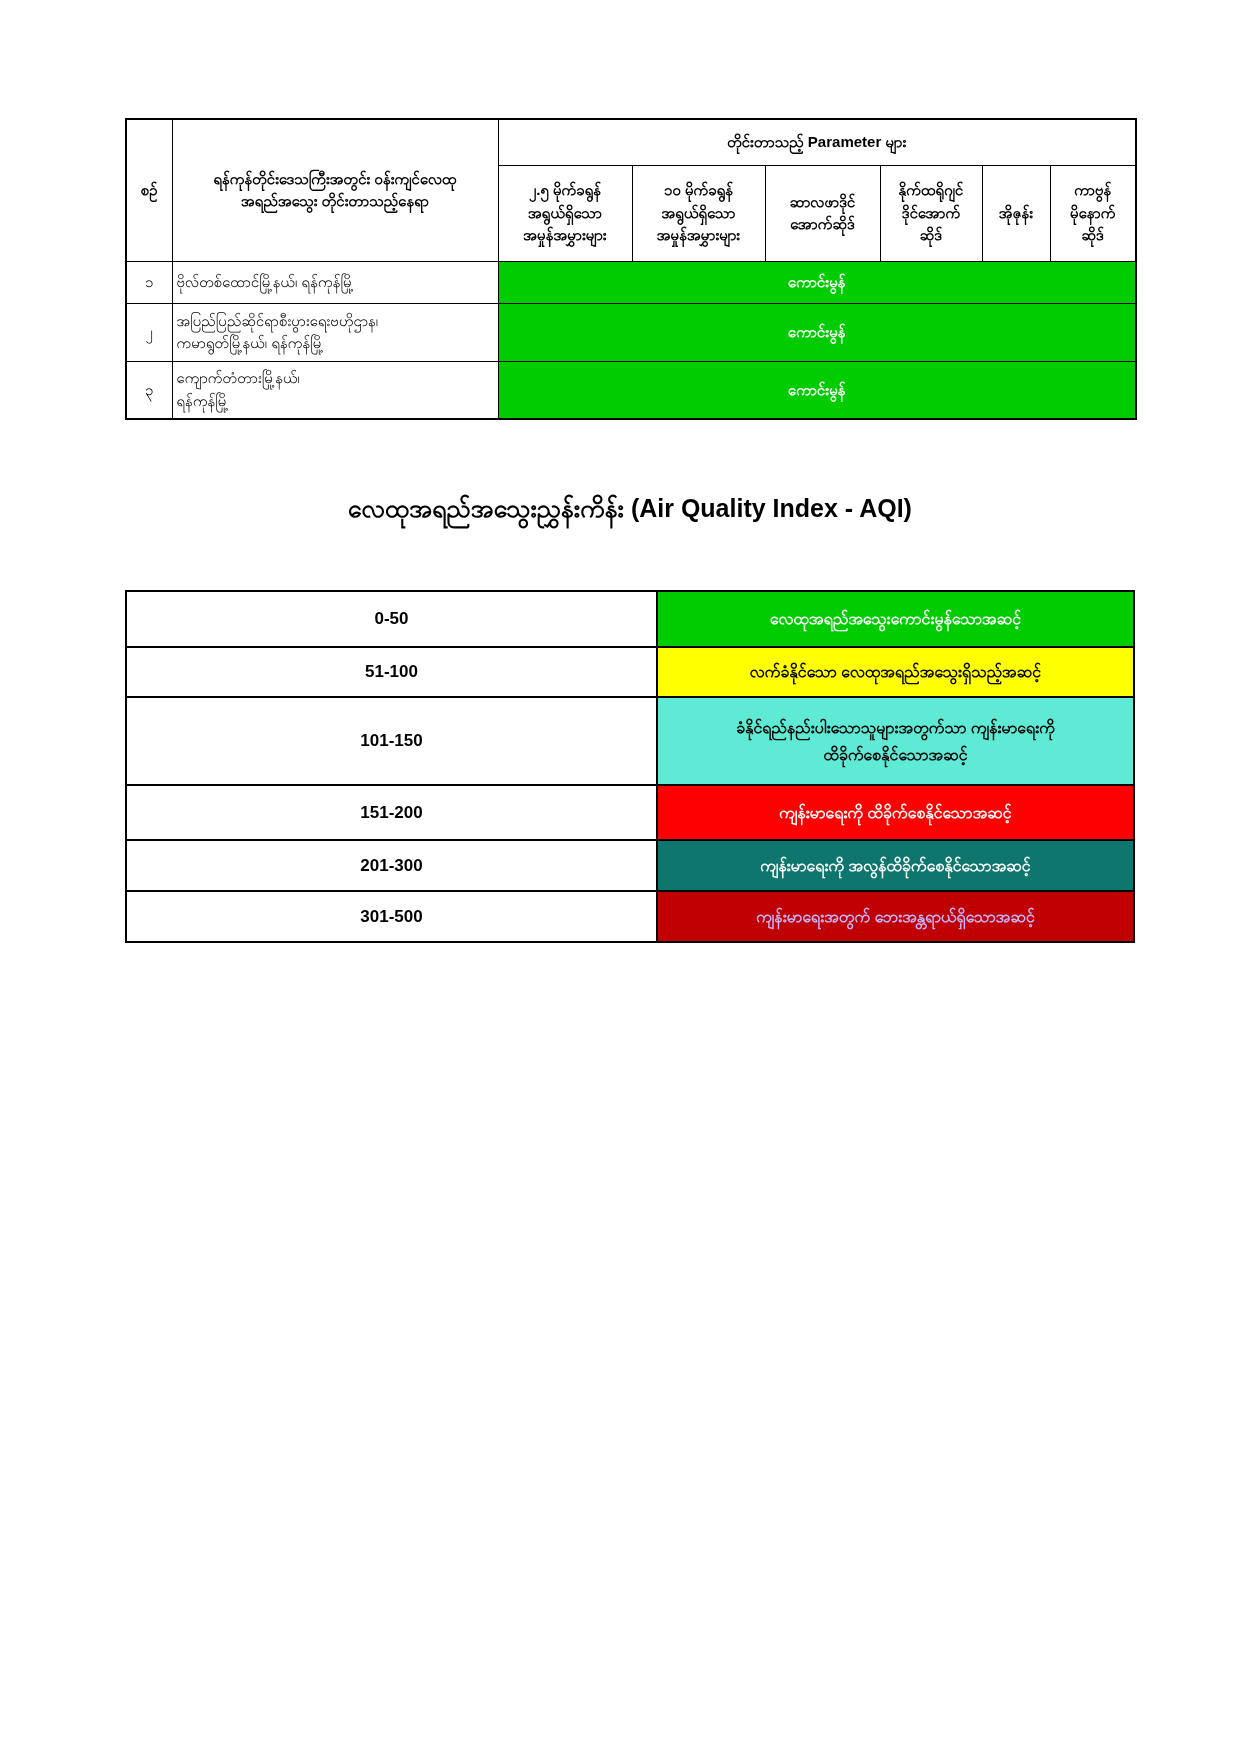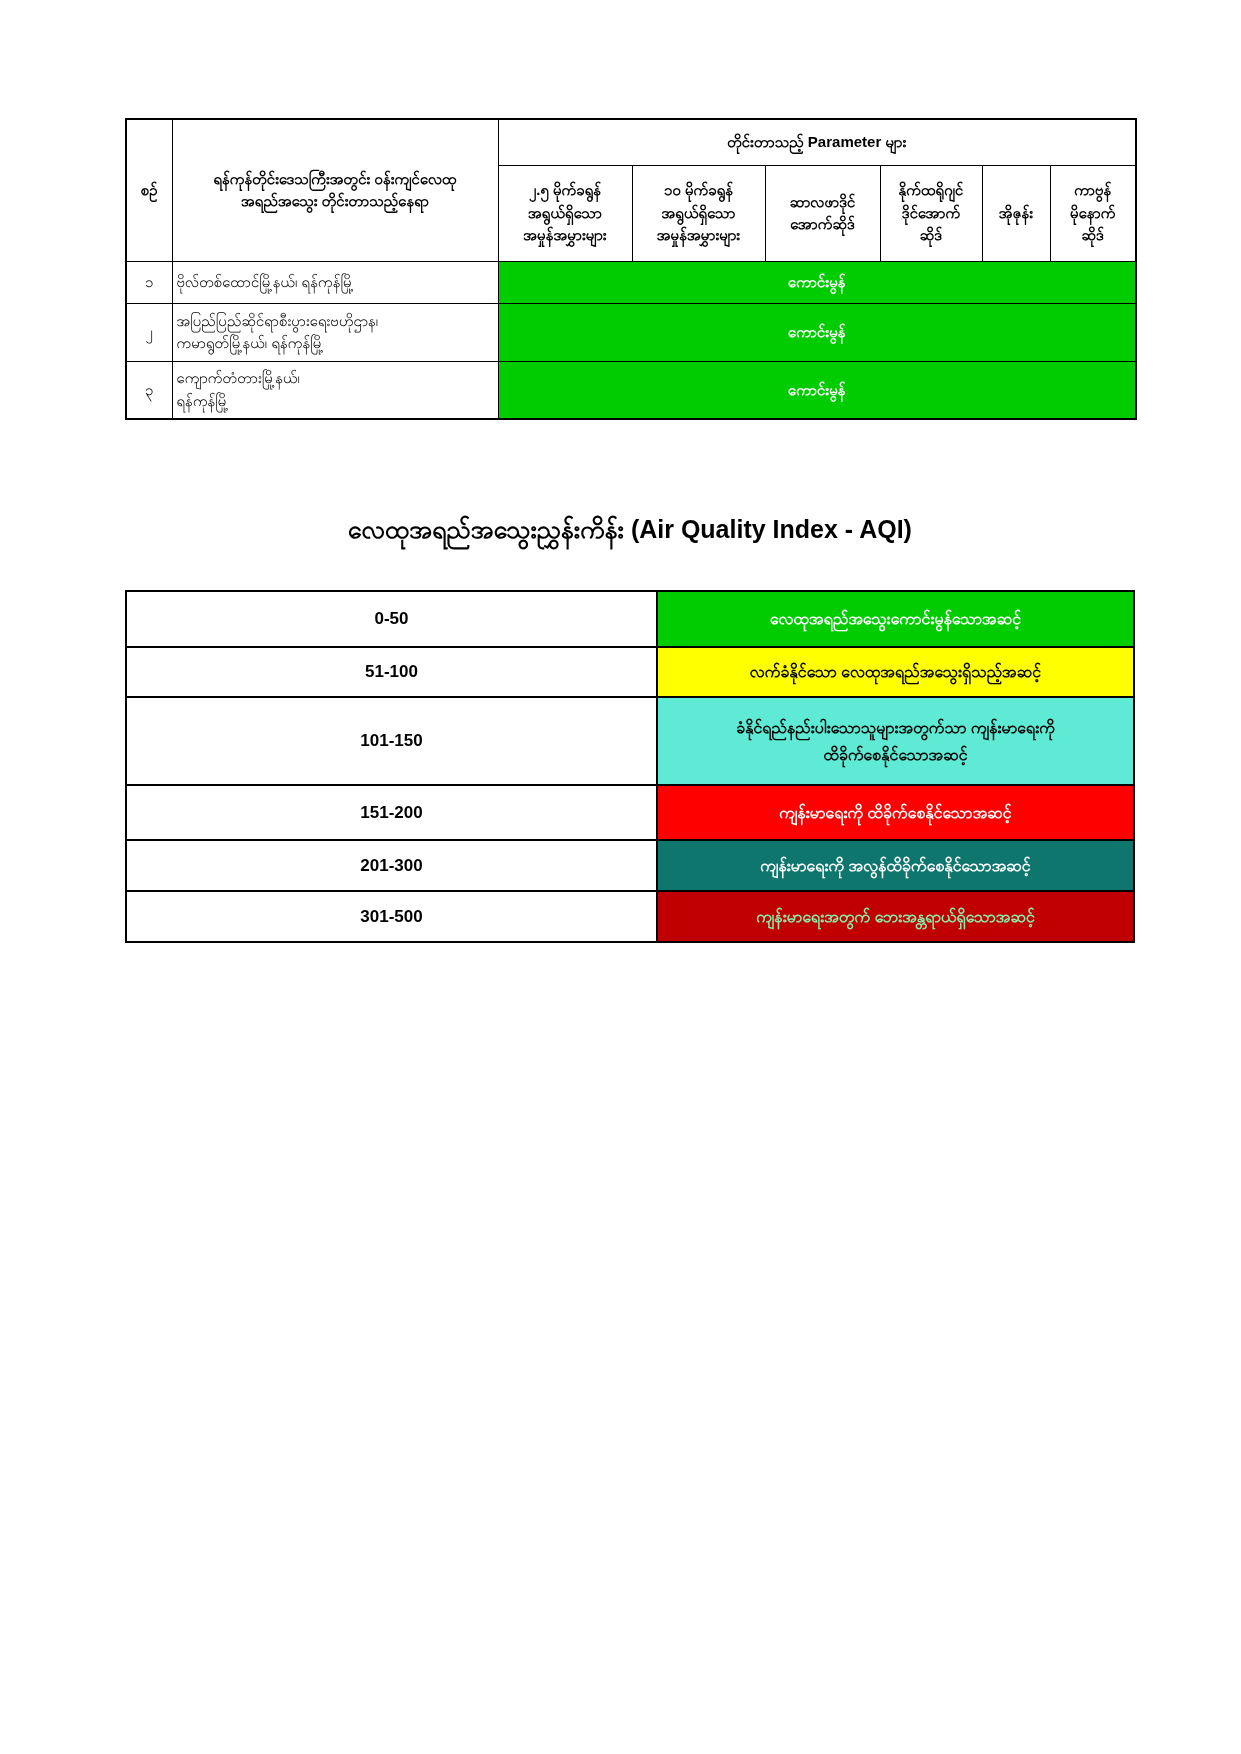--- a/index.html
+++ b/index.html
@@ -57,21 +57,21 @@
   }
   table.stations td.status-cell {
     text-align: center;
     font-weight: 600;
   }
 
   
   .aqi-title {
     position: absolute;
     left: 125px;
-    top: 512px;
+    top: 491px;
     width: 1010px;
     text-align: center;
     font-size: 25px;
     font-weight: 700;
     color: #000000;
     line-height: 1.4;
   }
 
   
   table.aqi {
@@ -186,18 +186,18 @@
     <tr style="height:55px">
       <td class="range-cell">151-200</td>
       <td class="desc-cell" style="background-color: rgb(255, 0, 0); color: rgb(255, 255, 255);">ကျန်းမာရေးကို ထိခိုက်စေနိုင်သောအဆင့်</td>
     </tr>
     <tr style="height:51px">
       <td class="range-cell">201-300</td>
       <td class="desc-cell" style="background-color: #0f766e; color: rgb(255, 255, 255);">ကျန်းမာရေးကို အလွန်ထိခိုက်စေနိုင်သောအဆင့်</td>
     </tr>
     <tr style="height:51px">
       <td class="range-cell">301-500</td>
-      <td class="desc-cell" style="background-color: rgb(192, 0, 0); color: #86efac;">ကျန်းမာရေးအတွက် ဘေးအန္တရာယ်ရှိသောအဆင့်</td>
+      <td class="desc-cell" style="background-color: rgb(192, 0, 0); color: #c4b5fd;">ကျန်းမာရေးအတွက် ဘေးအန္တရာယ်ရှိသောအဆင့်</td>
     </tr>
   </tbody>
     </table>
 
 </div>
 
 </body></html>

